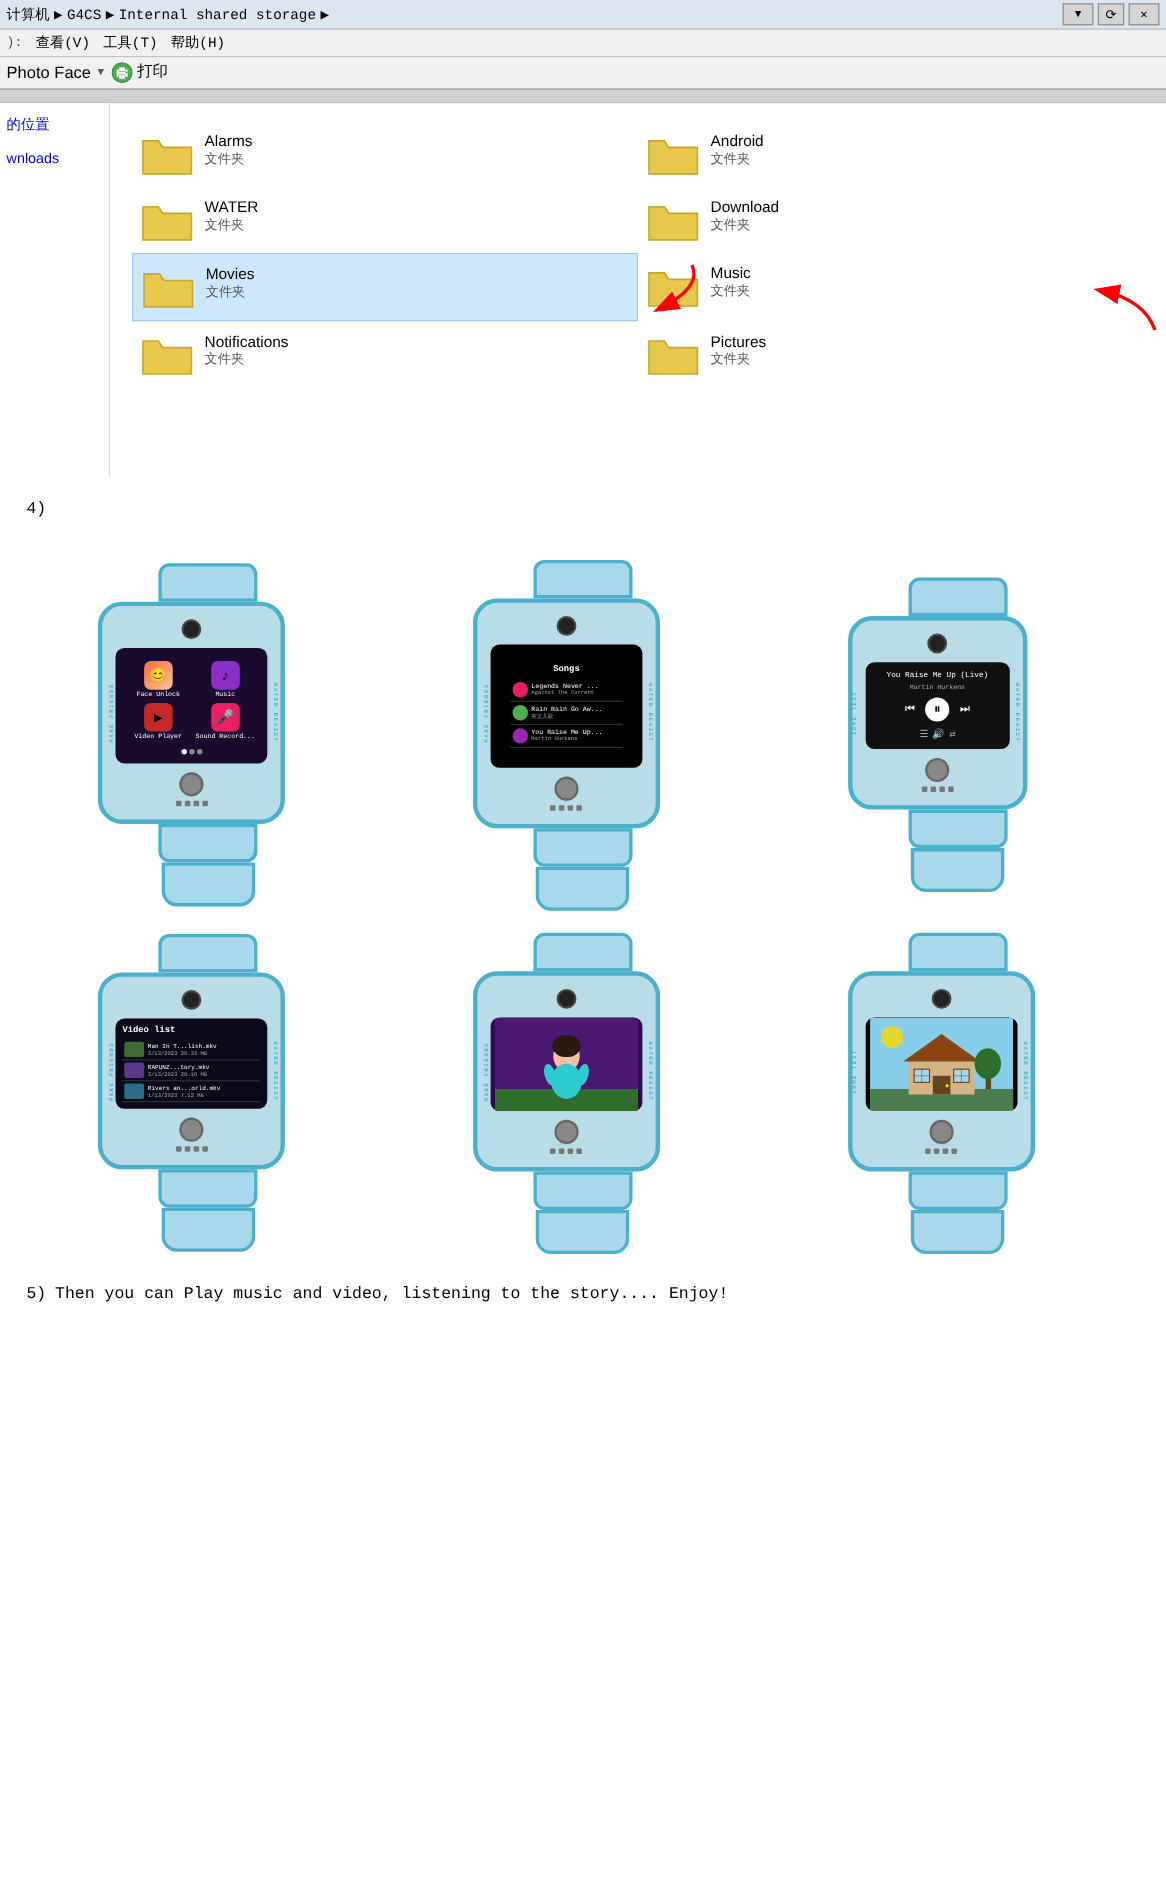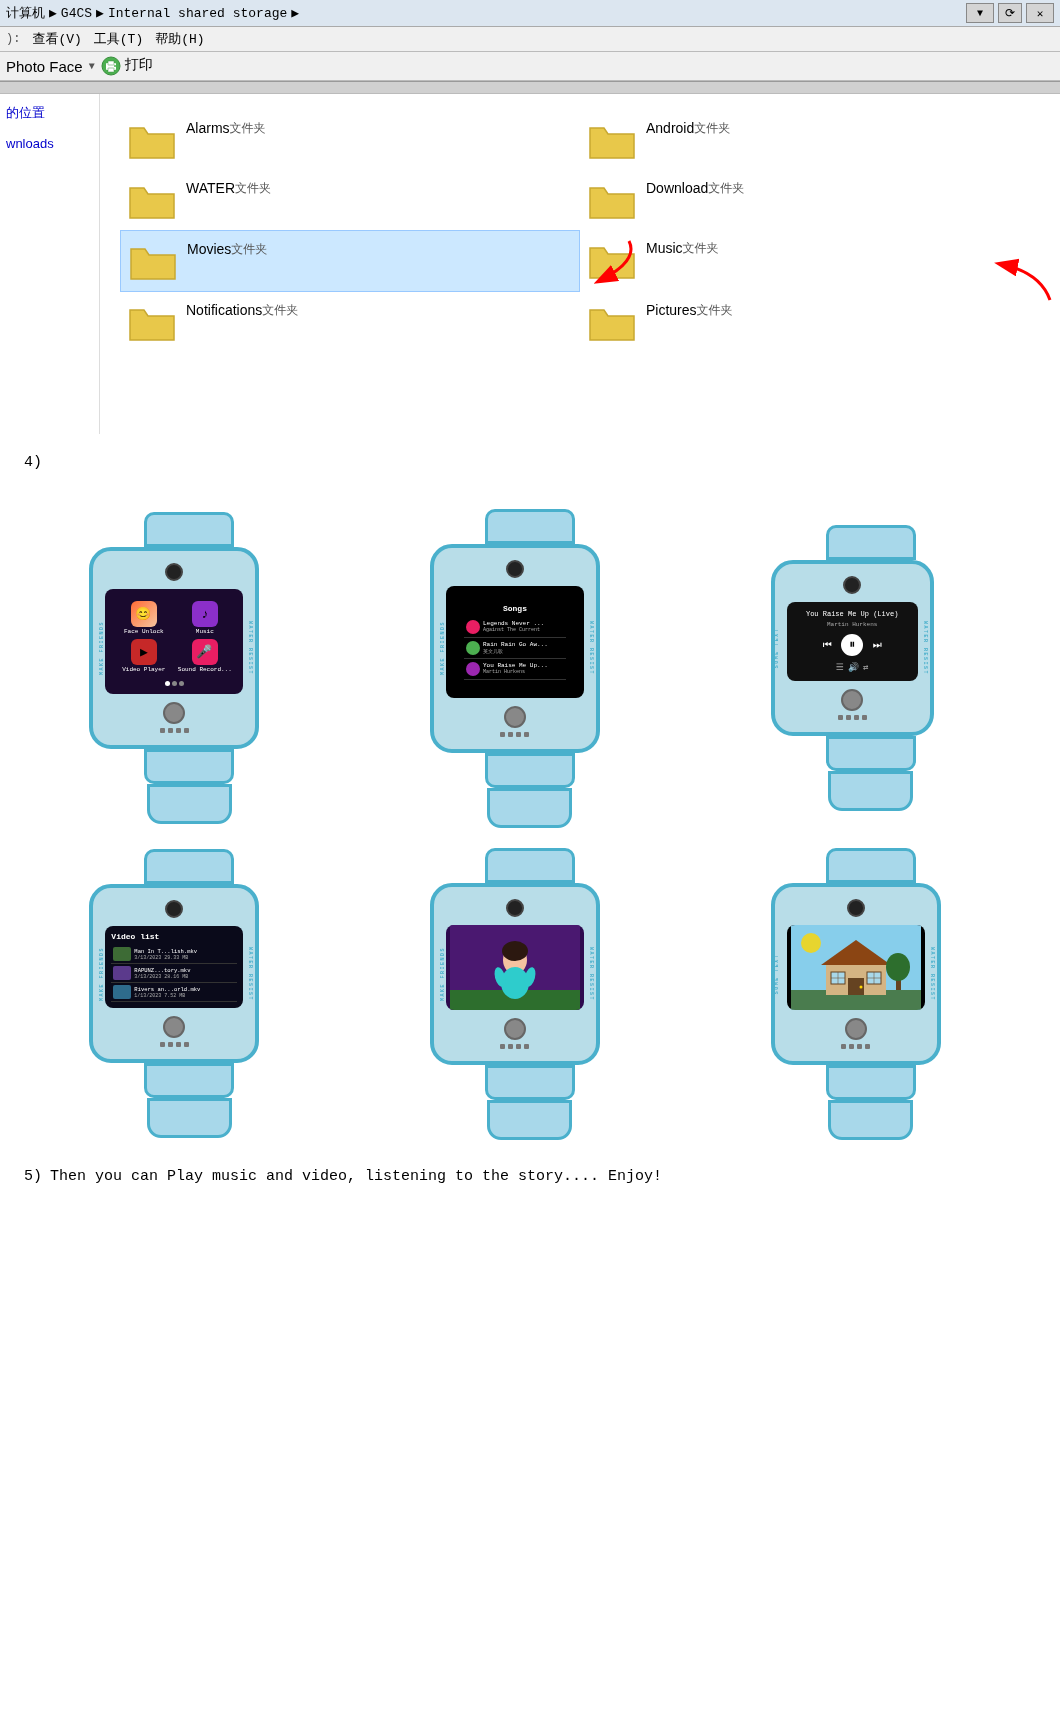--- a/index.html
+++ b/index.html
@@ -167,20 +167,21 @@
     }
 
     
     .folder-icon svg {
       width: 48px;
       height: 40px;
     }
 
     .folder-info {
       display: flex;
+      flex-direction: column;
     }
 
     .folder-name {
       font-size: 14px;
       font-family: Arial, sans-serif;
       color: #000;
     }
 
     .folder-type {
       font-size: 12px;
@@ -453,21 +454,21 @@
         <svg viewBox="0 0 48 40">
             <polygon points="2,14 2,38 46,38 46,14 20,14 16,8 2,8" fill="#e8c84a" stroke="#c8a830" stroke-width="1.5"></polygon>
           </svg>
       </div>
       <div class="folder-info">
         <span class="folder-name">Download</span>
         <span class="folder-type">文件夹</span>
       </div>
     </div>
 
-    <div class="folder-item selected" style="position:relative;text-align:center;">
+    <div class="folder-item selected" style="position:relative;">
       <div class="folder-icon">
         <svg viewBox="0 0 48 40">
             <polygon points="2,14 2,38 46,38 46,14 20,14 16,8 2,8" fill="#e8c84a" stroke="#c8a830" stroke-width="1.5"></polygon>
           </svg>
       </div>
       <div class="folder-info">
         <span class="folder-name">Movies</span>
         <span class="folder-type">文件夹</span>
       </div>
 

